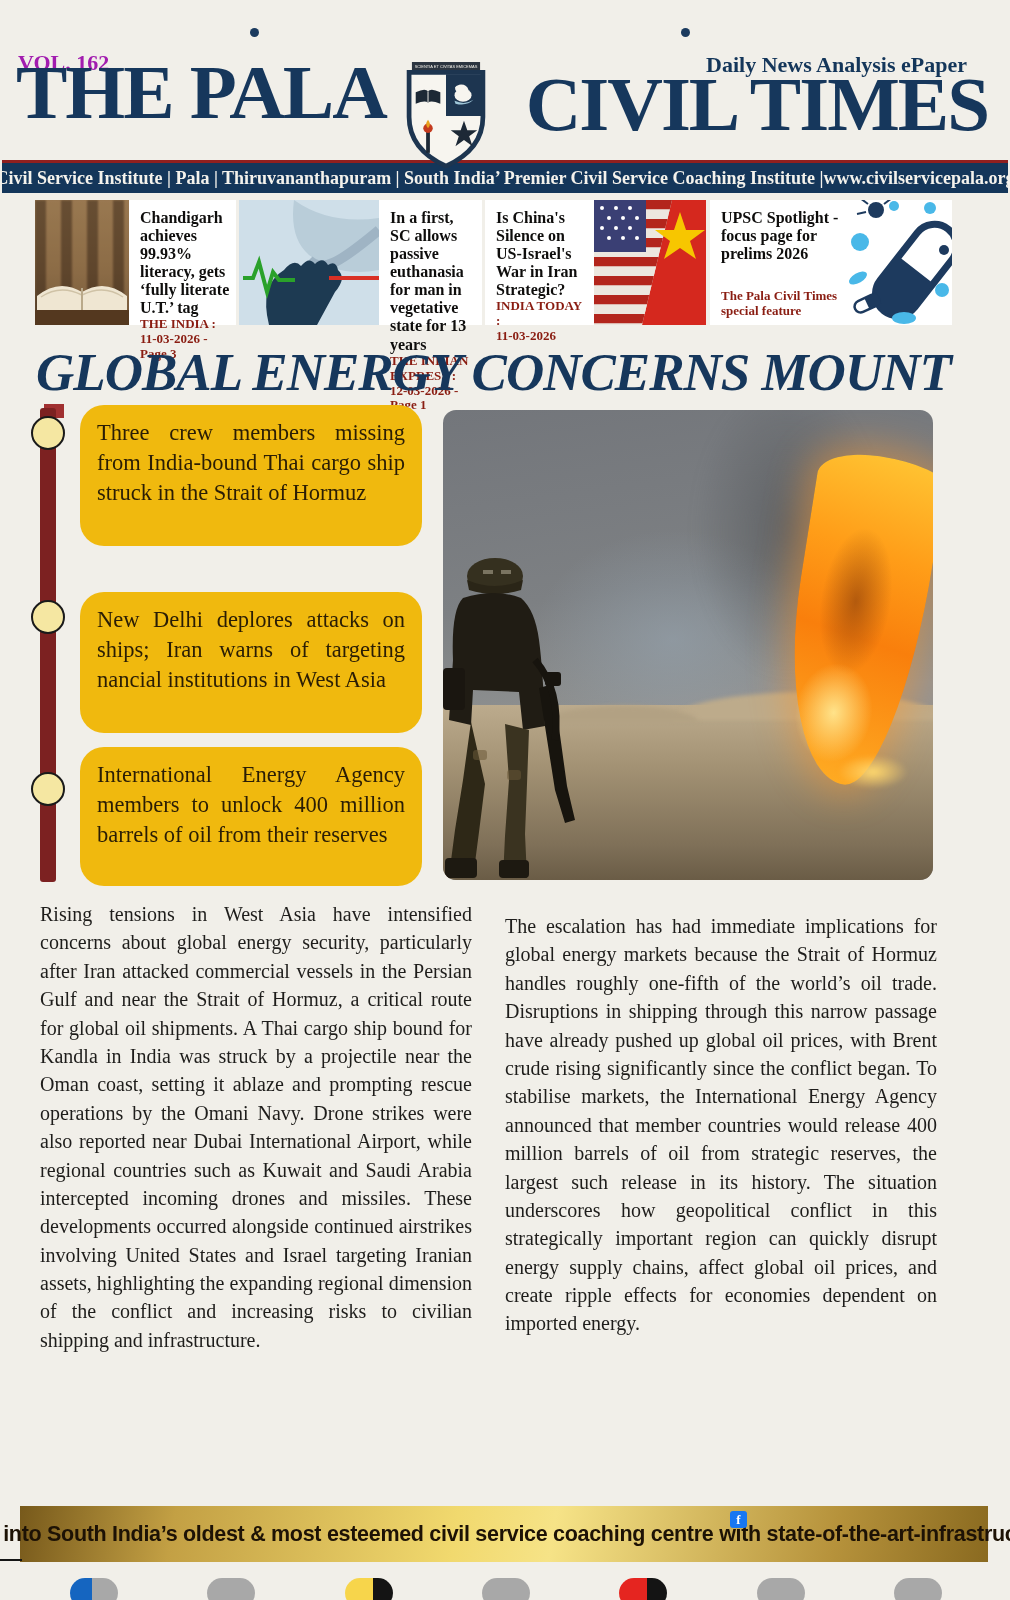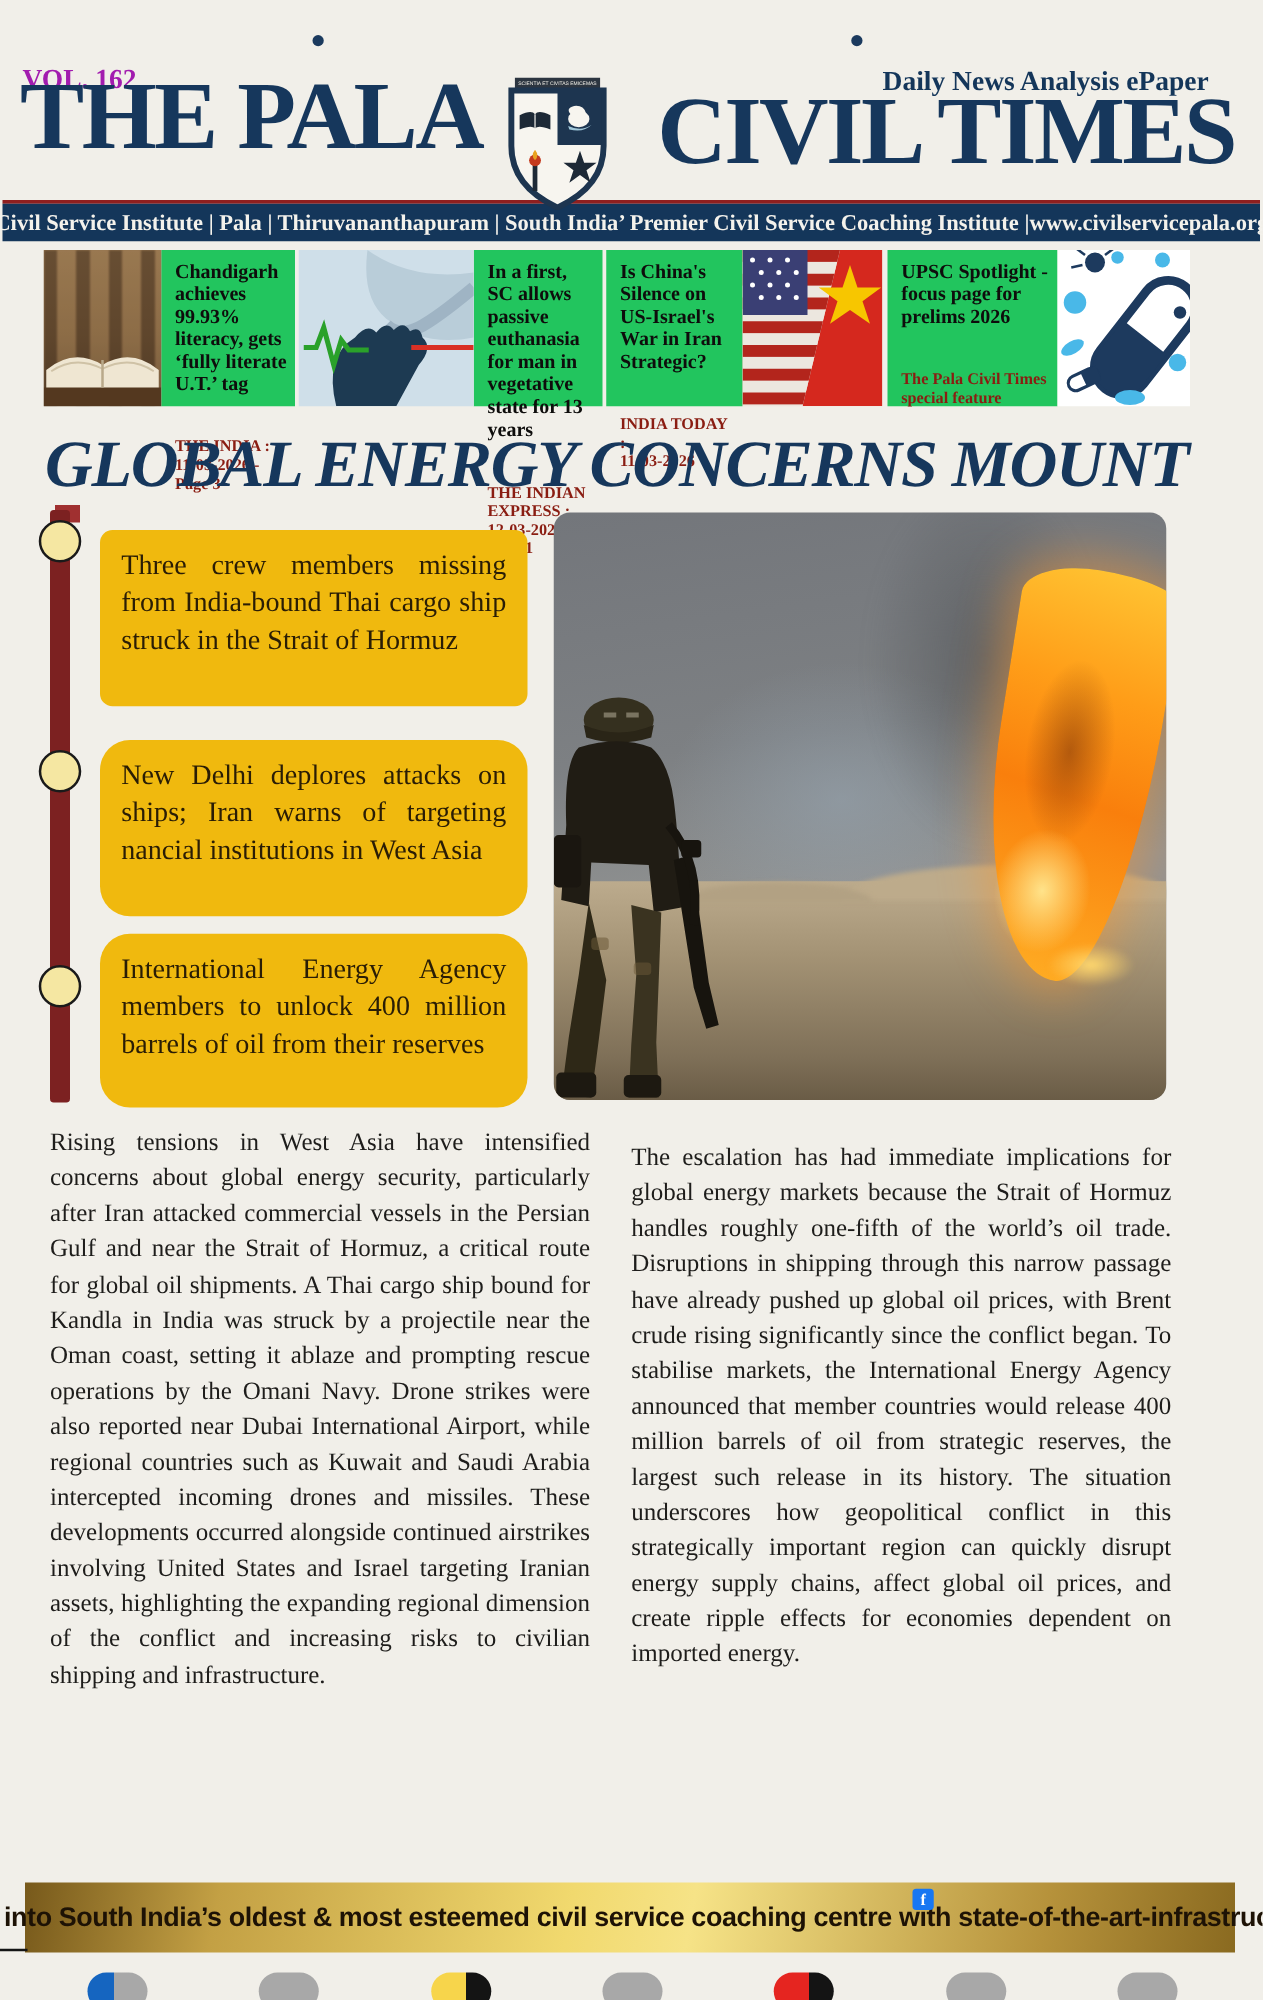--- a/index.html
+++ b/index.html
@@ -21,21 +21,21 @@
   .mast-right { position:absolute; right:22px; top:66px; font-size:77px; font-weight:bold; color:#16375c; letter-spacing:-2px; line-height:1; }
   .logo { position:absolute; left:398px; top:62px; width:96px; height:106px; z-index:5; }
   .redline { position:absolute; left:2px; top:160px; width:1006px; height:3px; background:#8f1f1f; }
   .navybar { position:absolute; left:2px; top:163px; width:1006px; height:30px; background:#14365a;
              display:flex; align-items:center; justify-content:center; }
   .navybar span { color:#f4f2ec; font-size:18px; font-weight:bold; white-space:nowrap; }
 
   
   .cards { position:absolute; left:35px; top:200px; width:933px; height:125px; display:flex; }
   .card-img { height:125px; position:relative; overflow:hidden; flex:none; }
-  .card-txt { height:125px; background:#22c55e; padding:9px 6px 6px 11px; display:flex; flex-direction:column; flex:none;gap:33px; }
+  .card-txt { height:125px; background:#ffffff; padding:9px 6px 6px 11px; display:flex; flex-direction:column; flex:none; }
   .card-head { font-size:16px; font-weight:bold; color:#0e0d0c; line-height:1.13; }
   .card-src  { margin-top:auto; font-size:13px; font-weight:bold; color:#8a1d12; line-height:1.15; }
   .gap3 { width:3px; flex:none; } .gap4 { width:4px; flex:none; }
 
   
   .img-book { width:94px; background:linear-gradient(180deg,#9b7a52 0%,#8a6a45 55%,#6e5336 100%); }
   .img-book .shelf { position:absolute; inset:0;
      background:repeating-linear-gradient(90deg, rgba(52,34,20,.5) 0 11px, rgba(150,115,78,.25) 11px 26px); filter:blur(1px); }
   .img-hands { width:140px; background:#cfdfe9; }
   .img-flags { width:112px; }
@@ -46,21 +46,21 @@
   .headline { position:absolute; left:36px; top:342px; font-size:53px; font-weight:bold; font-style:italic;
               color:#16375c; letter-spacing:-1px; white-space:nowrap; }
 
   
   .tbar { position:absolute; left:40px; top:408px; width:16px; height:474px; background:#7c2121; border-radius:3px; }
   .tbar-cap { position:absolute; left:44px; top:404px; width:20px; height:14px; background:#a03030; }
   .tdot { position:absolute; left:31px; width:34px; height:34px; border-radius:50%; background:#f5e7a2; border:2px solid #1a1a1a; z-index:3; }
   .tdot.d1 { top:416px; } .tdot.d2 { top:600px; } .tdot.d3 { top:772px; }
   .ybox { position:absolute; left:80px; width:342px; background:#f0b90e; border-radius:24px;
           padding:13px 17px; font-size:22.5px; line-height:1.34; color:#2a1d05; text-align:justify; }
-  .ybox.b1 { top:424px; min-height:141px;border-radius:10px; } .ybox.b2 { top:592px; min-height:141px; } .ybox.b3 { top:747px; min-height:139px; }
+  .ybox.b1 { top:405px; min-height:141px; } .ybox.b2 { top:592px; min-height:141px; } .ybox.b3 { top:747px; min-height:139px; }
 
   
   .photo { position:absolute; left:443px; top:410px; width:490px; height:470px; border-radius:13px; overflow:hidden;
            background:linear-gradient(172deg,#73767b 0%,#7d8083 38%,#8d8f8f 58%,#949392 63%); }
   .photo .skyglow { position:absolute; left:90px; top:120px; width:280px; height:220px; border-radius:50%;
            background:radial-gradient(closest-side, rgba(150,165,178,.55), rgba(150,165,178,0)); }
   .photo .ground { position:absolute; left:0; bottom:0; width:100%; height:175px;
            background:linear-gradient(180deg,#bcab8d 0%,#a39274 35%,#7f7058 80%,#6a5c46 100%); }
   .photo .ridge { position:absolute; left:230px; bottom:160px; width:270px; height:28px; border-radius:50% 50% 0 0/100% 100% 0 0;
            background:#bdab8b; filter:blur(2px); }

